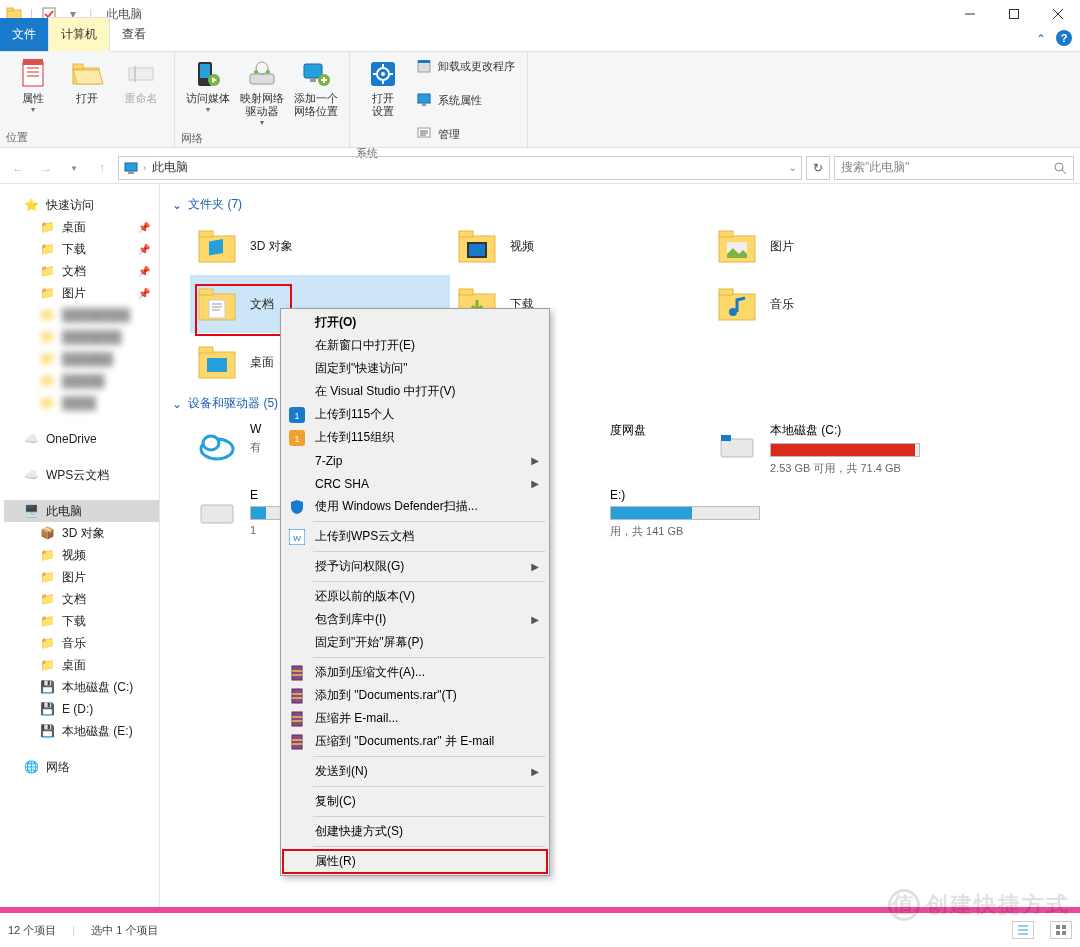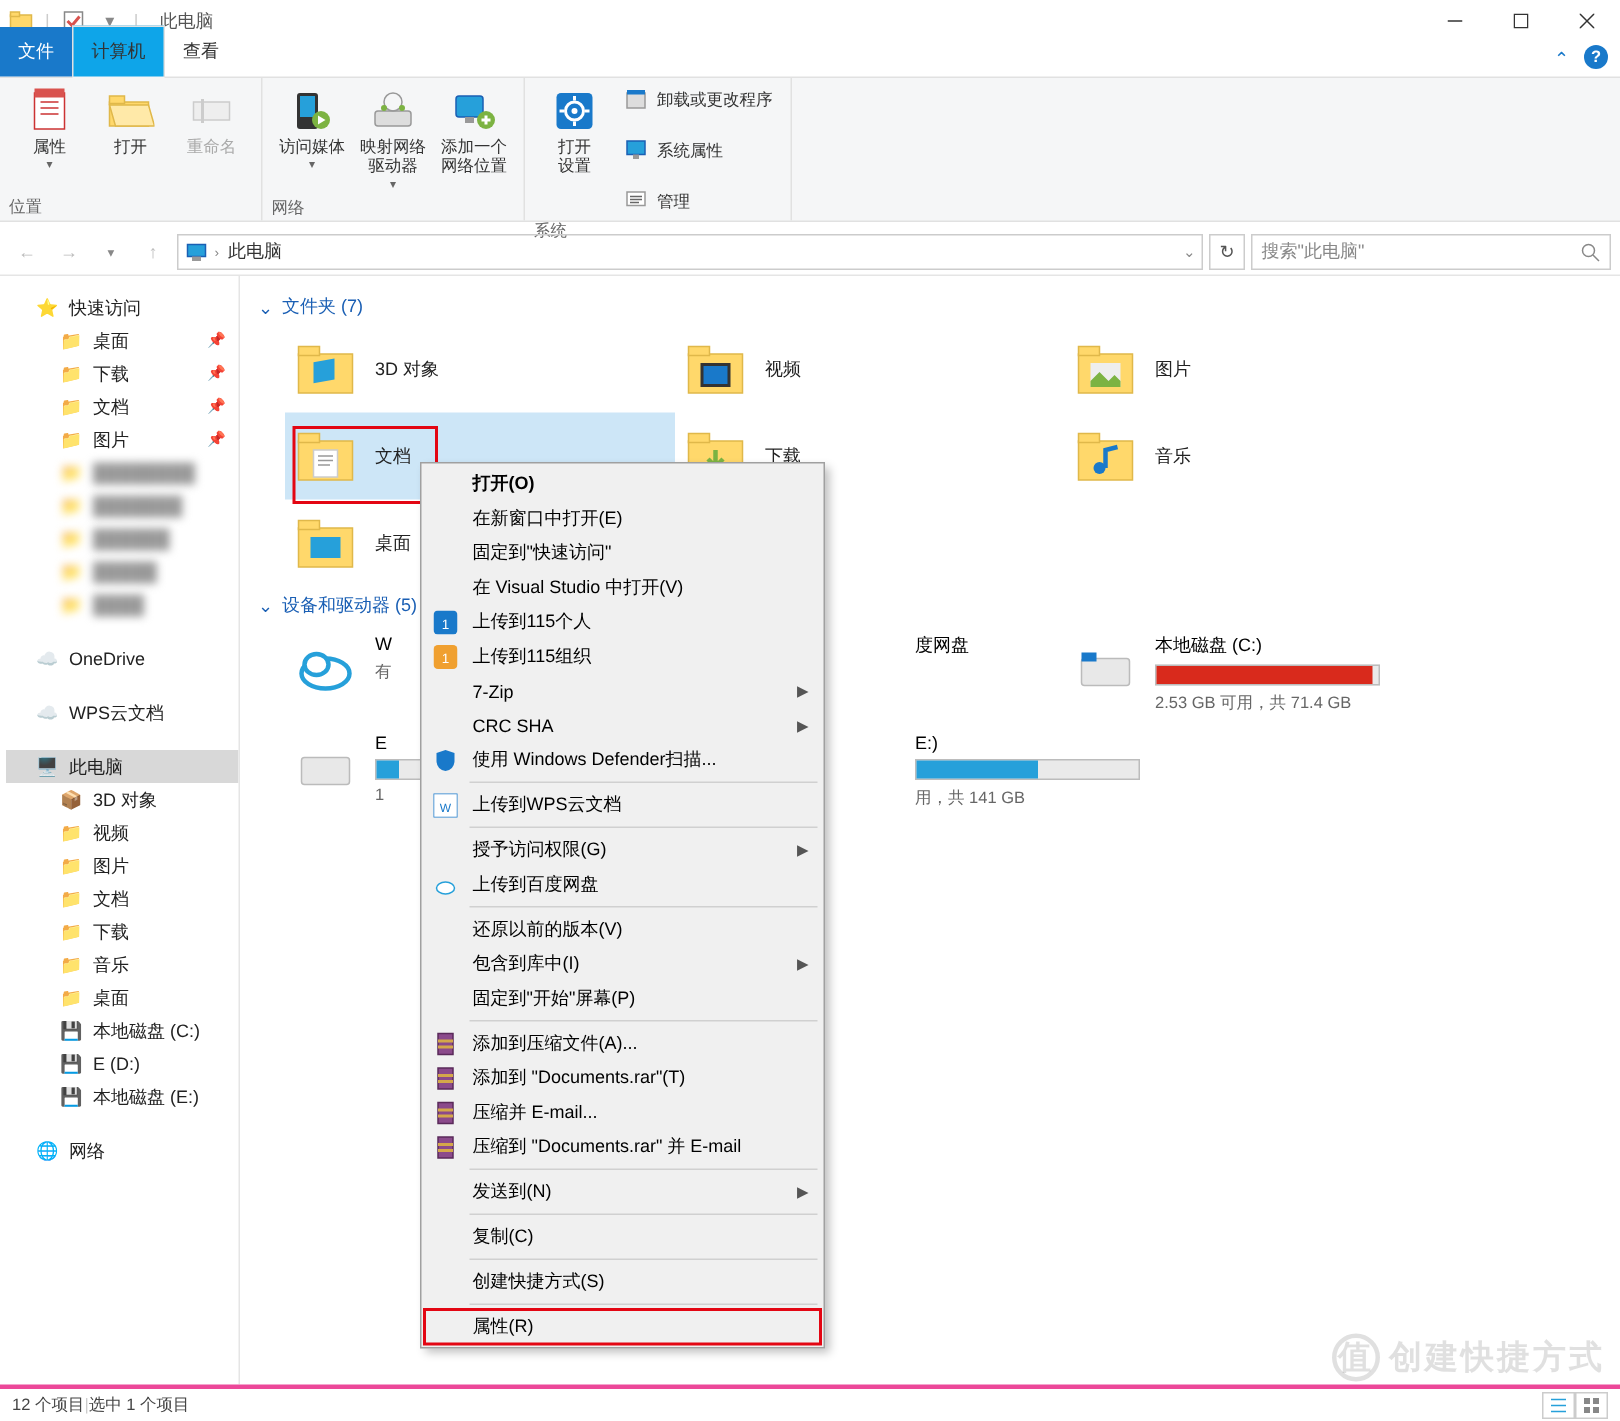--- a/index.html
+++ b/index.html
@@ -10,21 +10,21 @@
 .titlebar .qat { display: flex; gap: 8px; align-items: center; }
 .titlebar .qat .ic { width: 16px; height: 16px; display: inline-flex; align-items: center; justify-content: center; }
 .titlebar .title { margin-left: 14px; color: #555; }
 .titlebar .spacer { flex: 1; }
 .titlebar .winbtn { width: 44px; height: 28px; display: inline-flex; align-items: center; justify-content: center; color: #333; }
 
 
 .tabs { height: 24px; background: #fff; display: flex; align-items: flex-end; border-bottom: 1px solid #e1e1e1; position: relative; }
 .tab { padding: 8px 12px; font-size: 12px; color: #333; }
 .tab.file { background: #1979ca; color: #fff; }
-.tab.active { border: 1px solid #e1e1e1; border-bottom: 1px solid #f5f6f7; background: #0ea5e9; margin-bottom: -1px; }
+.tab.active { border: 1px solid #e1e1e1; border-bottom: 1px solid #f5f6f7; background: #fef9c3; margin-bottom: -1px; }
 .tabs .collapse { position: absolute; right: 34px; top: 4px; color: #1979ca; }
 .tabs .help { position: absolute; right: 8px; top: 2px; width: 16px; height: 16px; border-radius: 50%; background: #1979ca; color: #fff; display: inline-flex; align-items: center; justify-content: center; font-size: 11px; font-weight: bold; }
 
 
 .ribbon { height: 96px; background: #f5f6f7; border-bottom: 1px solid #e1e1e1; display: flex; }
 .rgroup { border-right: 1px solid #e1e1e1; display: flex; flex-direction: column; padding: 4px 6px 2px; }
 .rgroup .row { flex: 1; display: flex; align-items: flex-start; }
 .rgroup .glabel { text-align: left; font-size: 11px; color: #666; padding-top: 2px; }
 .rbtn { display: flex; flex-direction: column; align-items: center; width: 54px; padding: 2px 0; text-align: center; font-size: 11px; color: #333; position: relative; }
 .rbtn.disabled { color: #aaa; }
@@ -76,21 +76,21 @@
 
 .ctxmenu { position: absolute; left: 280px; top: 308px; width: 270px; background: #f0f0f0; border: 1px solid #a0a0a0; box-shadow: 3px 3px 6px rgba(0,0,0,0.25); padding: 2px; z-index: 100; font-size: 12px; }
 .ctxitem { height: 23px; display: flex; align-items: center; padding: 0 20px 0 32px; position: relative; }
 .ctxitem.bold { font-weight: bold; }
 .ctxitem .cic { position: absolute; left: 6px; width: 16px; height: 16px; display: inline-flex; align-items: center; justify-content: center; }
 .ctxitem .arrow { position: absolute; right: 8px; color: #555; font-size: 10px; }
 .ctxsep { height: 1px; background: #d0d0d0; margin: 3px 2px 3px 30px; }
 .ctxitem.boxed { outline: 2px solid #e30613; outline-offset: -1px; }
 
 
-.statusbar { height: 24px; border-top: 3px solid #ec4899; display: flex; align-items: center; padding: 0 8px; font-size: 11px; color: #444; gap: 0; position: absolute; bottom: 0; left: 0; right: 0; background: #fff; }
+.statusbar { height: 40px; border-top: 6px solid #ec4899; display: flex; align-items: center; padding: 0 8px; font-size: 11px; color: #444; gap: 16px; position: absolute; bottom: 0; left: 0; right: 0; background: #fff; }
 .statusbar .spacer { flex: 1; }
 .statusbar .vbtn { width: 22px; height: 18px; border: 1px solid #ccc; display: inline-flex; align-items: center; justify-content: center; }
 
 
 .watermark { position: absolute; right: 10px; bottom: 26px; color: rgba(0,0,0,0.12); font-size: 22px; font-weight: bold; letter-spacing: 2px; display: flex; align-items: center; gap: 6px; z-index: 200; }
 .watermark .wc { width: 32px; height: 32px; border: 3px solid rgba(0,0,0,0.12); border-radius: 50%; display: inline-flex; align-items: center; justify-content: center; }
 
 
 svg { display: block; }
 </style>
@@ -632,28 +632,20 @@
           <rect width="16" height="16" fill="#fff" stroke="#1979ca"></rect>
           <text x="8" y="12" font-size="8" fill="#1979ca" text-anchor="middle">W</text>
         </svg>
       </span>
       <span>上传到WPS云文档</span>
     </div>
     <div class="ctxsep"></div>
     <div class="ctxitem">
       <span>授予访问权限(G)</span>
       <span class="arrow">▶</span>
-    </div>
-    <div class="ctxitem">
-      <span class="cic">
-        <svg width="16" height="16">
-          <ellipse cx="8" cy="10" rx="6" ry="4" fill="#fff" stroke="#26a0da"></ellipse>
-        </svg>
-      </span>
-      <span>上传到百度网盘</span>
     </div>
     <div class="ctxsep"></div>
     <div class="ctxitem">
       <span>还原以前的版本(V)</span>
     </div>
     <div class="ctxitem">
       <span>包含到库中(I)</span>
       <span class="arrow">▶</span>
     </div>
     <div class="ctxitem">

